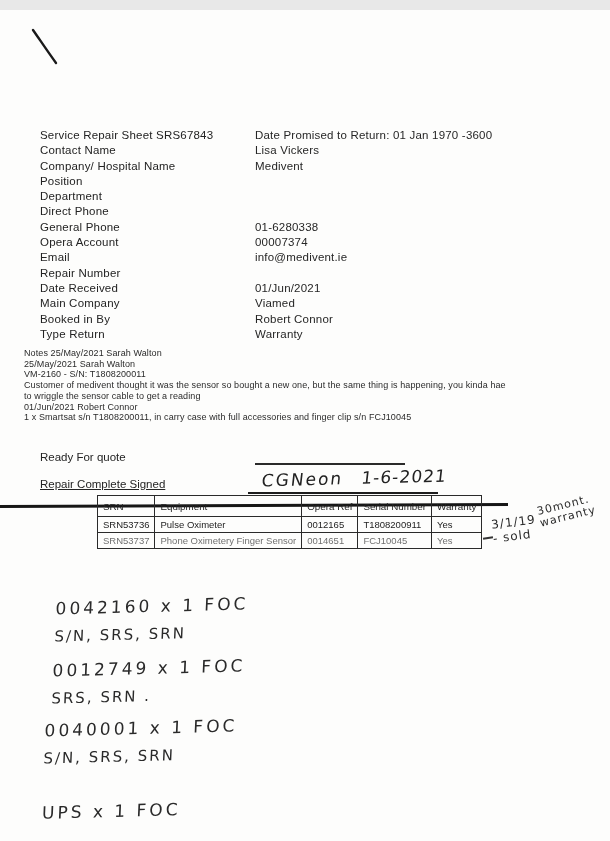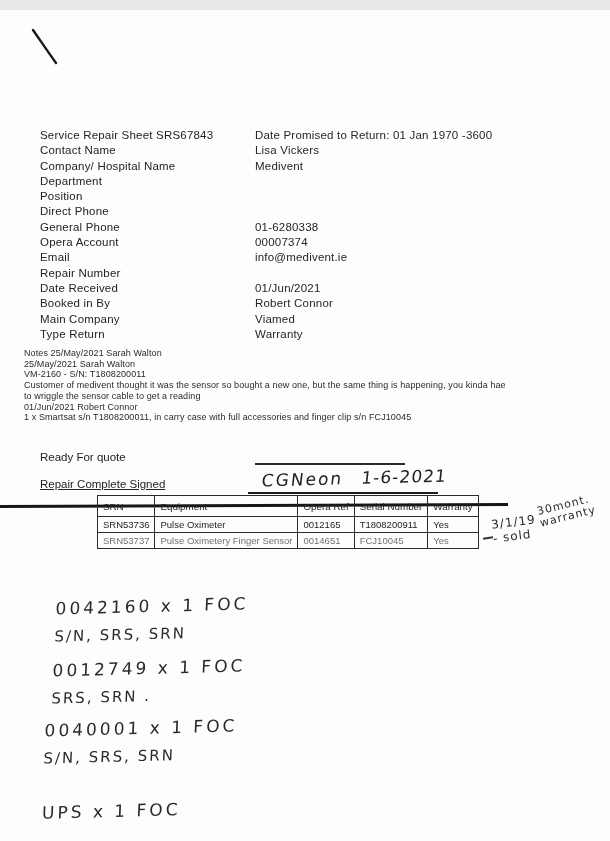--- a/index.html
+++ b/index.html
@@ -71,25 +71,25 @@
     </div>
     <div class="frow">
         <span class="lab">Contact Name</span>
         <span class="val">Lisa Vickers</span>
       </div>
     <div class="frow">
         <span class="lab">Company/ Hospital Name</span>
         <span class="val">Medivent</span>
       </div>
     <div class="frow">
+        <span class="lab">Position</span>
+        <span class="val"></span>
+      </div>
+    <div class="frow">
         <span class="lab">Department</span>
-        <span class="val"></span>
-      </div>
-    <div class="frow">
-        <span class="lab">Position</span>
         <span class="val"></span>
       </div>
     <div class="frow">
         <span class="lab">Direct Phone</span>
         <span class="val"></span>
       </div>
     <div class="frow">
         <span class="lab">General Phone</span>
         <span class="val">01-6280338</span>
       </div>
@@ -103,26 +103,26 @@
       </div>
     <div class="frow">
         <span class="lab">Repair Number</span>
         <span class="val"></span>
       </div>
     <div class="frow">
         <span class="lab">Date Received</span>
         <span class="val">01/Jun/2021</span>
       </div>
     <div class="frow">
+        <span class="lab">Main Company</span>
+        <span class="val">Viamed</span>
+      </div>
+    <div class="frow">
         <span class="lab">Booked in By</span>
         <span class="val">Robert Connor</span>
-      </div>
-    <div class="frow">
-        <span class="lab">Main Company</span>
-        <span class="val">Viamed</span>
       </div>
     <div class="frow">
         <span class="lab">Type Return</span>
         <span class="val">Warranty</span>
       </div>
   </div>
 
   <div class="notes">
     <div>Notes 25/May/2021 Sarah Walton</div>
     <div>25/May/2021 Sarah Walton</div>
@@ -167,21 +167,21 @@
     <tbody>
       <tr>
         <td>SRN53736</td>
         <td>Pulse Oximeter</td>
         <td>0012165</td>
         <td>T1808200911</td>
         <td>Yes</td>
       </tr>
       <tr class="faded">
         <td>SRN53737</td>
-        <td>Pulse Oximetery Finger Sensor</td>
+        <td>Phone Oximetery Finger Sensor</td>
         <td>0014651</td>
         <td>FCJ10045</td>
         <td>Yes</td>
       </tr>
     </tbody>
   </table>
 
   <div class="hand hb hb1">
     <div class="l1">0042160   x  1    FOC</div>
     <div class="l2">S/N, SRS, SRN</div>

